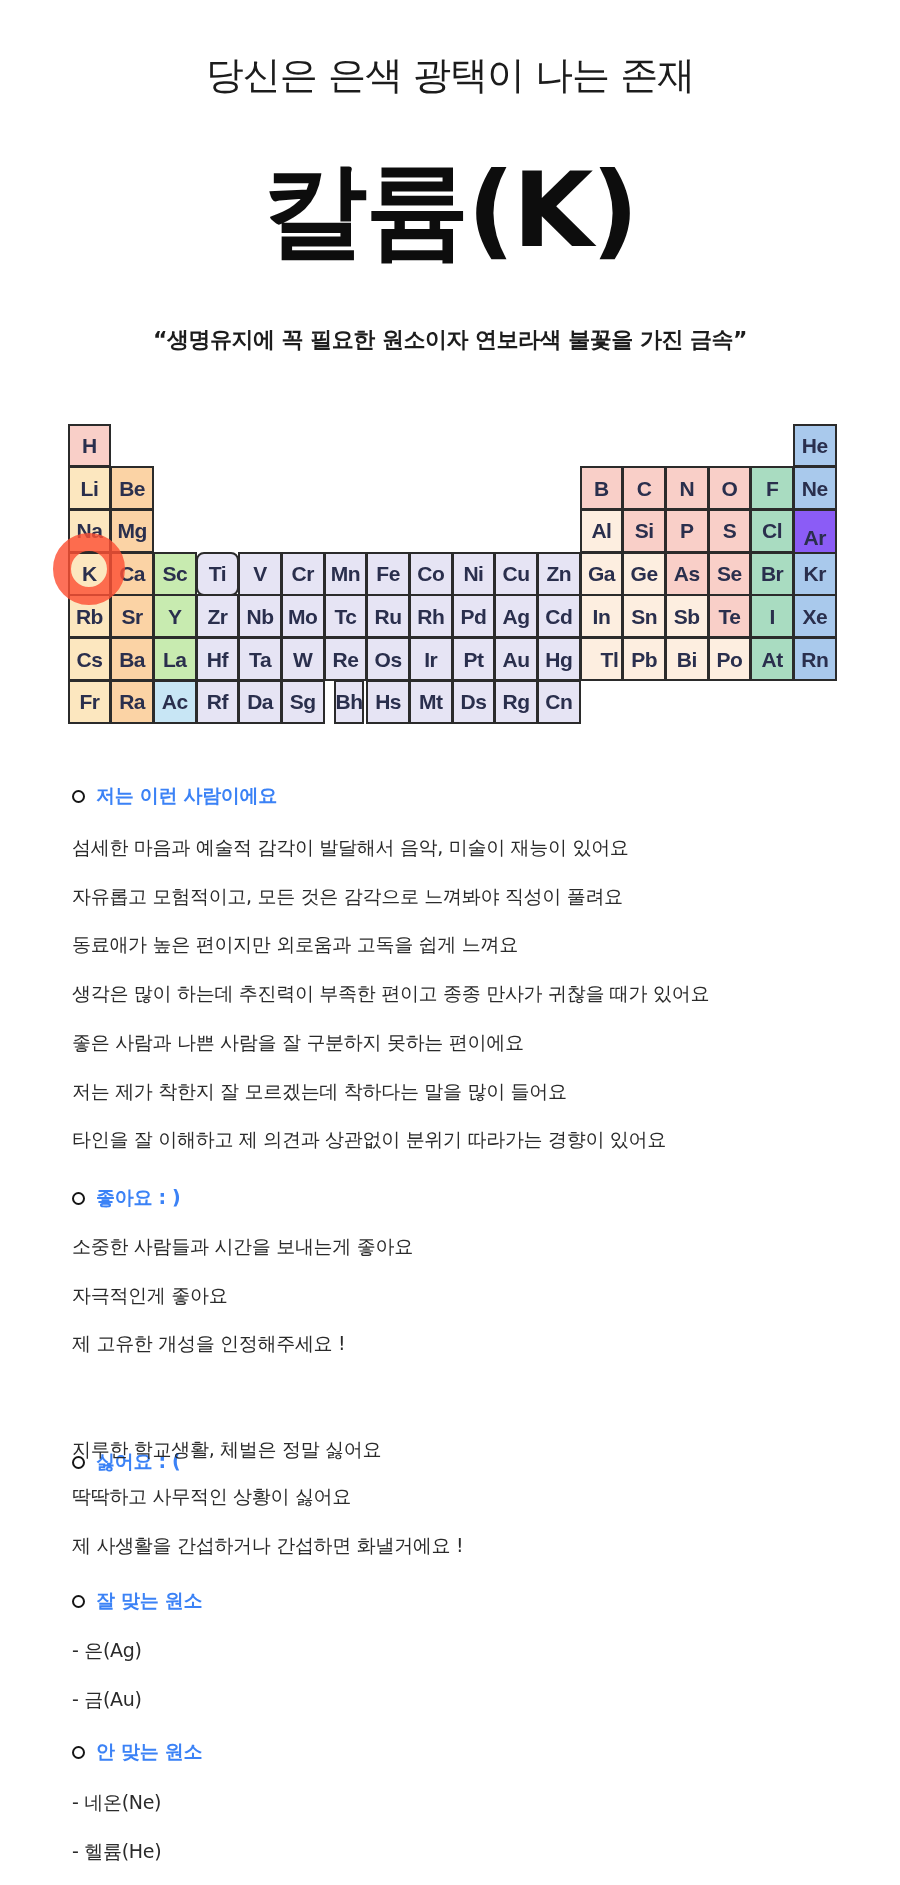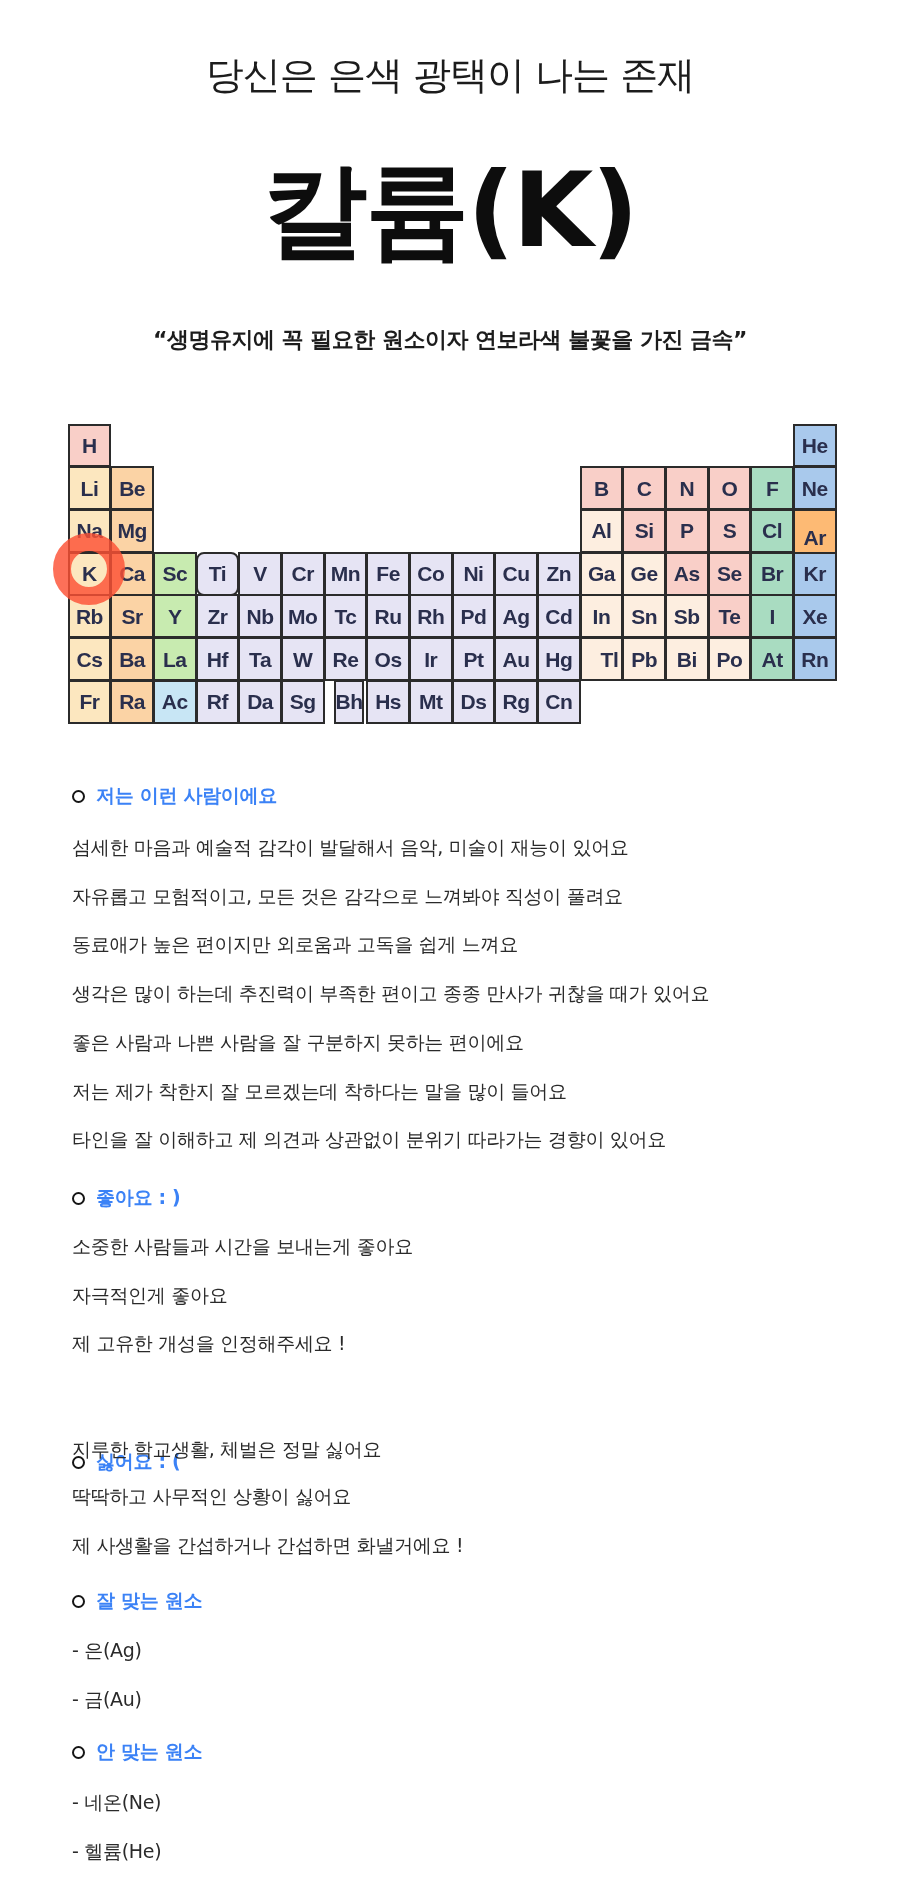--- a/index.html
+++ b/index.html
@@ -139,21 +139,21 @@
       <div class="cell" style="left: 639.5px; top: 42.2143px; width: 43.8667px; height: 43.9143px; background: rgb(249, 207, 200); color: rgb(42, 47, 77); border-color: rgb(43, 43, 43);">O</div>
       <div class="cell" style="left: 682.167px; top: 42.2143px; width: 43.8667px; height: 43.9143px; background: rgb(169, 220, 193); color: rgb(42, 47, 77); border-color: rgb(43, 43, 43);">F</div>
       <div class="cell" style="left: 724.833px; top: 42.2143px; width: 43.8667px; height: 43.9143px; background: rgb(169, 201, 236); color: rgb(42, 47, 77); border-color: rgb(43, 43, 43);">Ne</div>
       <div class="cell" style="left: -0.5px; top: 84.9286px; width: 43.8667px; height: 43.9143px; background: rgb(252, 231, 191); color: rgb(42, 47, 77); border-color: rgb(43, 43, 43);">Na</div>
       <div class="cell" style="left: 42.1667px; top: 84.9286px; width: 43.8667px; height: 43.9143px; background: rgb(251, 211, 165); color: rgb(42, 47, 77); border-color: rgb(43, 43, 43);">Mg</div>
       <div class="cell" style="left: 511.5px; top: 84.9286px; width: 43.8667px; height: 43.9143px; background: rgb(253, 238, 224); color: rgb(42, 47, 77); border-color: rgb(43, 43, 43);">Al</div>
       <div class="cell" style="left: 554.167px; top: 84.9286px; width: 43.8667px; height: 43.9143px; background: rgb(249, 207, 200); color: rgb(42, 47, 77); border-color: rgb(43, 43, 43);">Si</div>
       <div class="cell" style="left: 596.833px; top: 84.9286px; width: 43.8667px; height: 43.9143px; background: rgb(249, 207, 200); color: rgb(42, 47, 77); border-color: rgb(43, 43, 43);">P</div>
       <div class="cell" style="left: 639.5px; top: 84.9286px; width: 43.8667px; height: 43.9143px; background: rgb(249, 207, 200); color: rgb(42, 47, 77); border-color: rgb(43, 43, 43);">S</div>
       <div class="cell" style="left: 682.167px; top: 84.9286px; width: 43.8667px; height: 43.9143px; background: rgb(169, 220, 193); color: rgb(42, 47, 77); border-color: rgb(43, 43, 43);">Cl</div>
-      <div class="cell" style="left: 724.833px; top: 84.9286px; width: 43.8667px; height: 58px; background: #fdba74; color: rgb(42, 47, 77); border-color: rgb(43, 43, 43);">Ar</div>
+      <div class="cell" style="left: 724.833px; top: 84.9286px; width: 43.8667px; height: 58px; background: #8b5cf6; color: rgb(42, 47, 77); border-color: rgb(43, 43, 43);">Ar</div>
       <div class="cell" style="left: -0.5px; top: 127.643px; width: 43.8667px; height: 43.9143px; background: rgb(252, 231, 191); color: rgb(42, 47, 77); border-color: rgb(43, 43, 43);">K</div>
       <div class="cell" style="left: 42.1667px; top: 127.643px; width: 43.8667px; height: 43.9143px; background: rgb(251, 211, 165); color: rgb(42, 47, 77); border-color: rgb(43, 43, 43);">Ca</div>
       <div class="cell" style="left: 84.8333px; top: 127.643px; width: 43.8667px; height: 43.9143px; background: rgb(200, 235, 176); color: rgb(42, 47, 77); border-color: rgb(43, 43, 43);">Sc</div>
       <div class="cell" style="left: 127.5px; top: 127.643px; width: 43.8667px; height: 43.9143px; background: rgb(230, 228, 244); color: rgb(42, 47, 77); border-color: rgb(43, 43, 43); border-radius: 8px;">Ti</div>
       <div class="cell" style="left: 170.167px; top: 127.643px; width: 43.8667px; height: 43.9143px; background: rgb(230, 228, 244); color: rgb(42, 47, 77); border-color: rgb(43, 43, 43);">V</div>
       <div class="cell" style="left: 212.833px; top: 127.643px; width: 43.8667px; height: 43.9143px; background: rgb(230, 228, 244); color: rgb(42, 47, 77); border-color: rgb(43, 43, 43);">Cr</div>
       <div class="cell" style="left: 255.5px; top: 127.643px; width: 43.8667px; height: 43.9143px; background: rgb(230, 228, 244); color: rgb(42, 47, 77); border-color: rgb(43, 43, 43);">Mn</div>
       <div class="cell" style="left: 298.167px; top: 127.643px; width: 43.8667px; height: 43.9143px; background: rgb(230, 228, 244); color: rgb(42, 47, 77); border-color: rgb(43, 43, 43);">Fe</div>
       <div class="cell" style="left: 340.833px; top: 127.643px; width: 43.8667px; height: 43.9143px; background: rgb(230, 228, 244); color: rgb(42, 47, 77); border-color: rgb(43, 43, 43);">Co</div>
       <div class="cell" style="left: 383.5px; top: 127.643px; width: 43.8667px; height: 43.9143px; background: rgb(230, 228, 244); color: rgb(42, 47, 77); border-color: rgb(43, 43, 43);">Ni</div>

